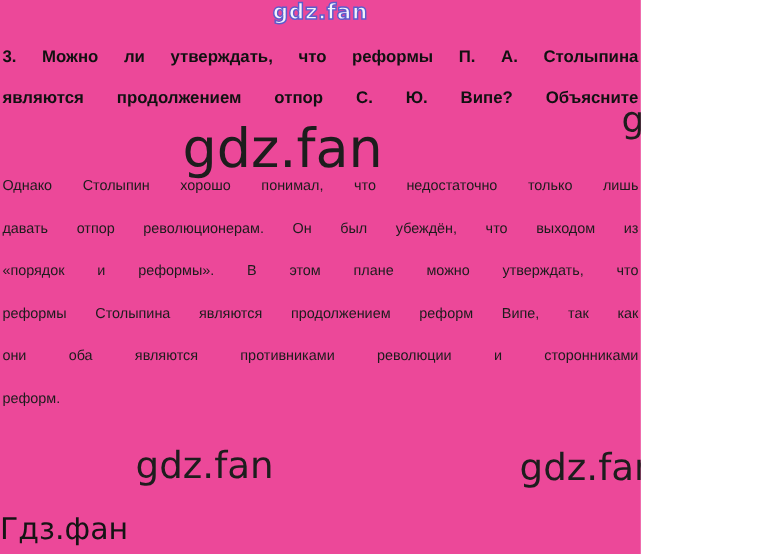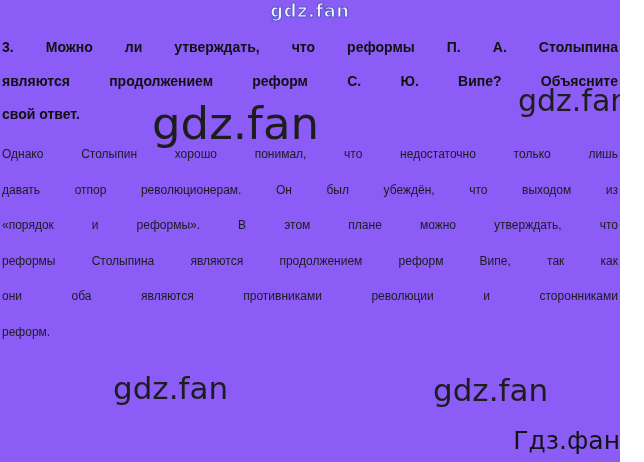--- a/index.html
+++ b/index.html
@@ -2,23 +2,23 @@
 <html><head>
 <meta charset="utf-8">
 <style>
   html, body {
     margin: 0;
     padding: 0;
     background: #ffffff;
   }
   .page {
     position: relative;
-    width: 620px;
+    width: 534px;
     height: 462px;
-    background: #8b5cf6;
+    background: #ec4899;
     overflow: hidden;
     font-family: "Liberation Sans", sans-serif;
     color: #1a1a1a;
   }
   
   .question-block {
     position: absolute;
     left: 2px;
     right: 2px;
     top: 31px;
@@ -81,38 +81,37 @@
   .wm-bottom-right {
     top: 375px;
     left: 433px;
     font-size: 31px;
   }
   .site-footer {
     position: absolute;
     top: 427px;
     left: 0;
     width: 100%;
-    text-align: right;
+    text-align: left;
     font-family: "DejaVu Sans", sans-serif;
     font-size: 25px;
     color: #141414;
     line-height: 1.1;
   }
 </style>
 </head>
 <body>
 
 <div class="page">
 
   <span class="wm wm-top">gdz.fan</span>
 
   <div class="question-block">
     <div class="line">3. Можно ли утверждать, что реформы П. А. Столыпина</div>
-    <div class="line">являются продолжением реформ С. Ю. Випе? Объясните</div>
-    <div class="line last">свой ответ.</div>
+    <div class="line">являются продолжением отпор С. Ю. Випе? Объясните</div>
   </div>
 
   <span class="wm wm-center">gdz.fan</span>
   <span class="wm wm-right">gdz.fan</span>
 
   <div class="answer-block">
     <div class="line">Однако Столыпин хорошо понимал, что недостаточно только лишь</div>
     <div class="line">давать отпор революционерам. Он был убеждён, что выходом из</div>
     <div class="line">«порядок и реформы». В этом плане можно утверждать, что</div>
     <div class="line">реформы Столыпина являются продолжением реформ Випе, так как</div>

